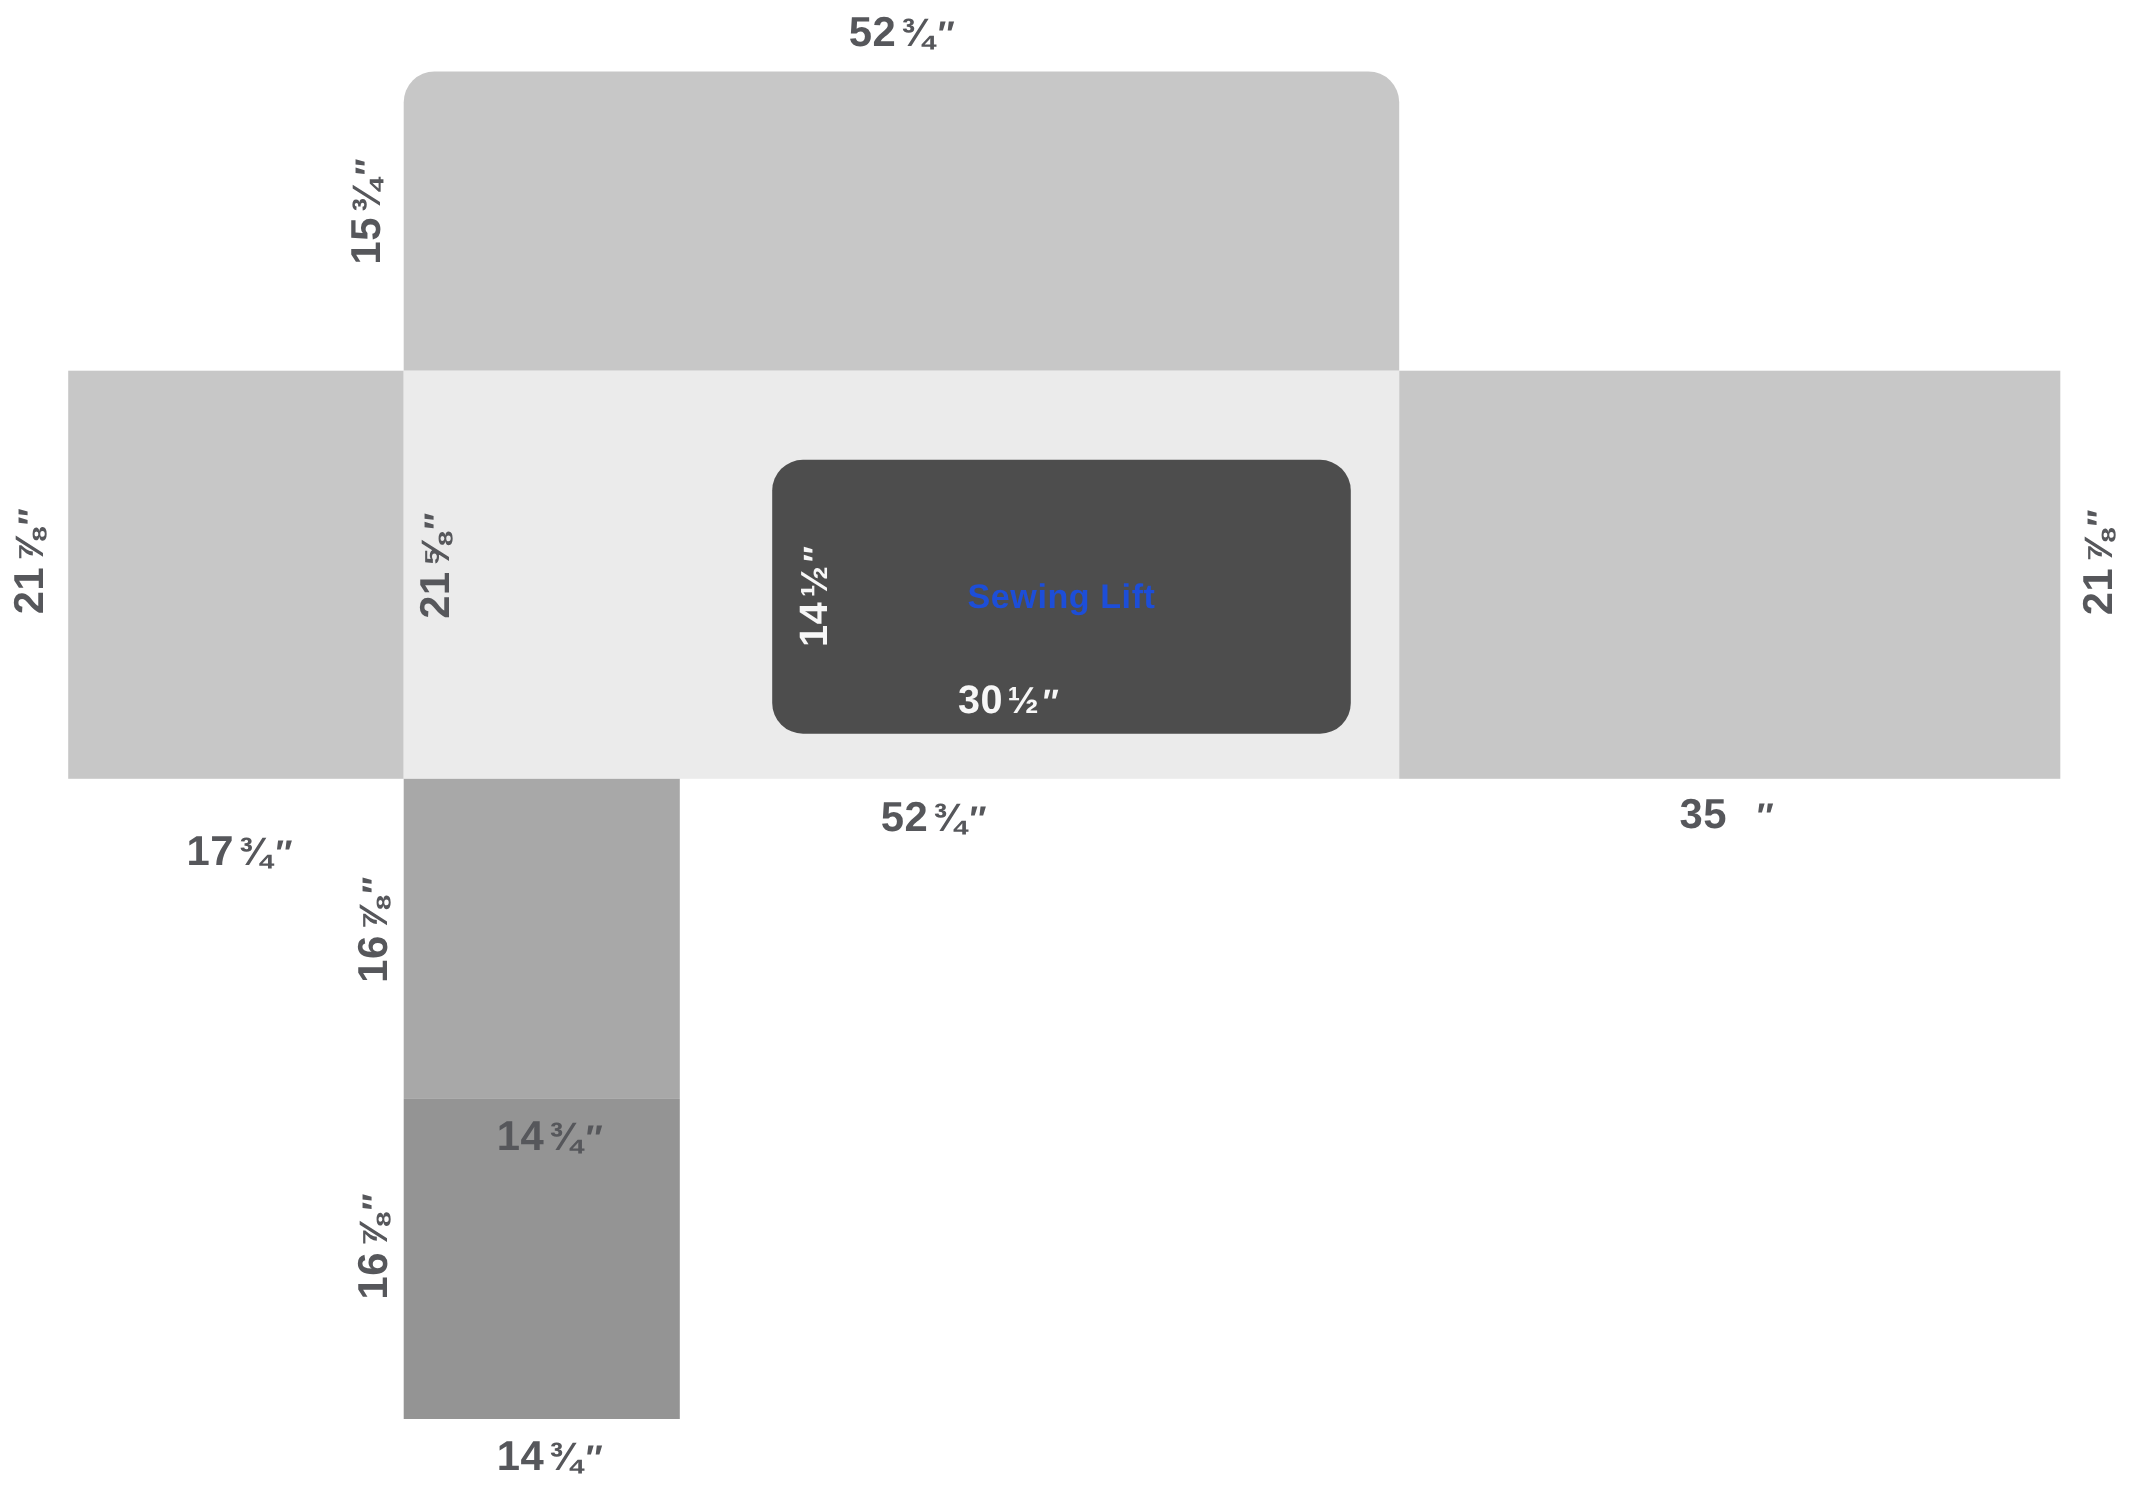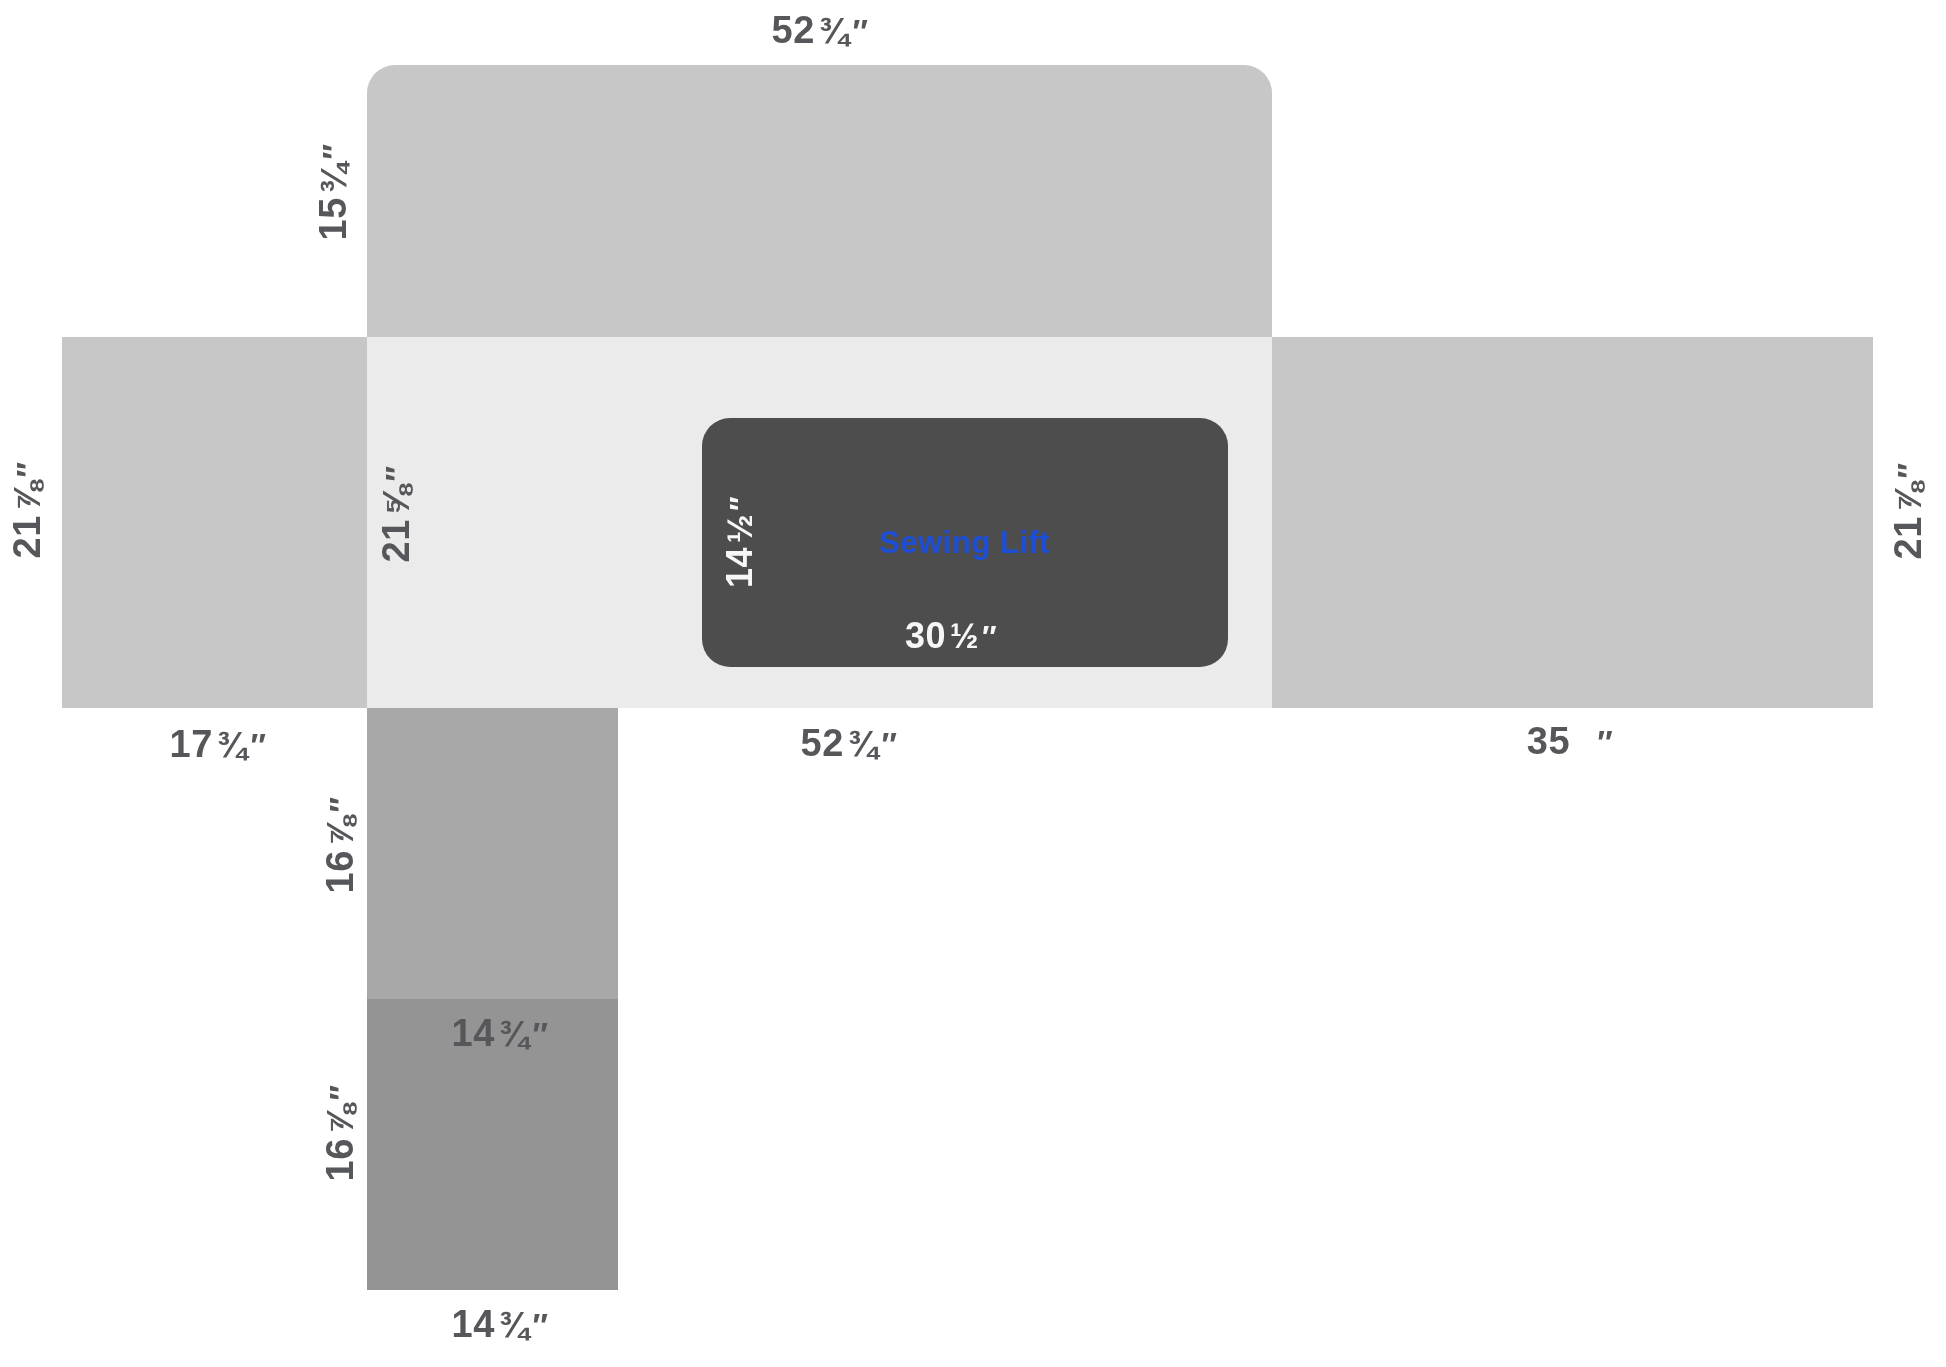--- a/index.html
+++ b/index.html
@@ -131,27 +131,27 @@
     <span class="frac">⅞</span>
     <span class="unit">″</span>
   </div>
 
   <div class="dim rot on-dark" style="left:740px; top:542px;">
     <span class="main">14</span>
     <span class="frac">½</span>
     <span class="unit">″</span>
   </div>
 
-  <div class="dim on-dark" style="left:951px; top:636px;">
+  <div class="dim on-dark" style="left:917px; top:636px;">
     <span class="main">30</span>
     <span class="frac">½</span>
     <span class="unit">″</span>
   </div>
 
-  <div class="dim" style="left:218px; top:744px;">
+  <div class="dim" style="left:218px; top:774px;">
     <span class="main">17</span>
     <span class="frac">¾</span>
     <span class="unit">″</span>
   </div>
 
   <div class="dim" style="left:849px; top:743px;">
     <span class="main">52</span>
     <span class="frac">¾</span>
     <span class="unit">″</span>
   </div>

